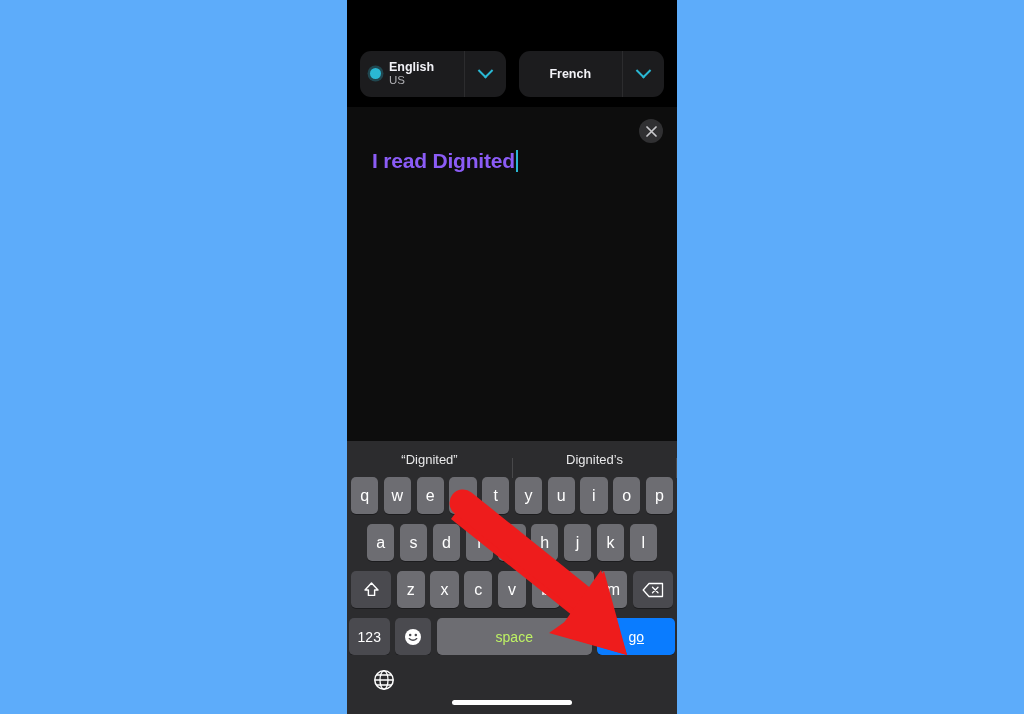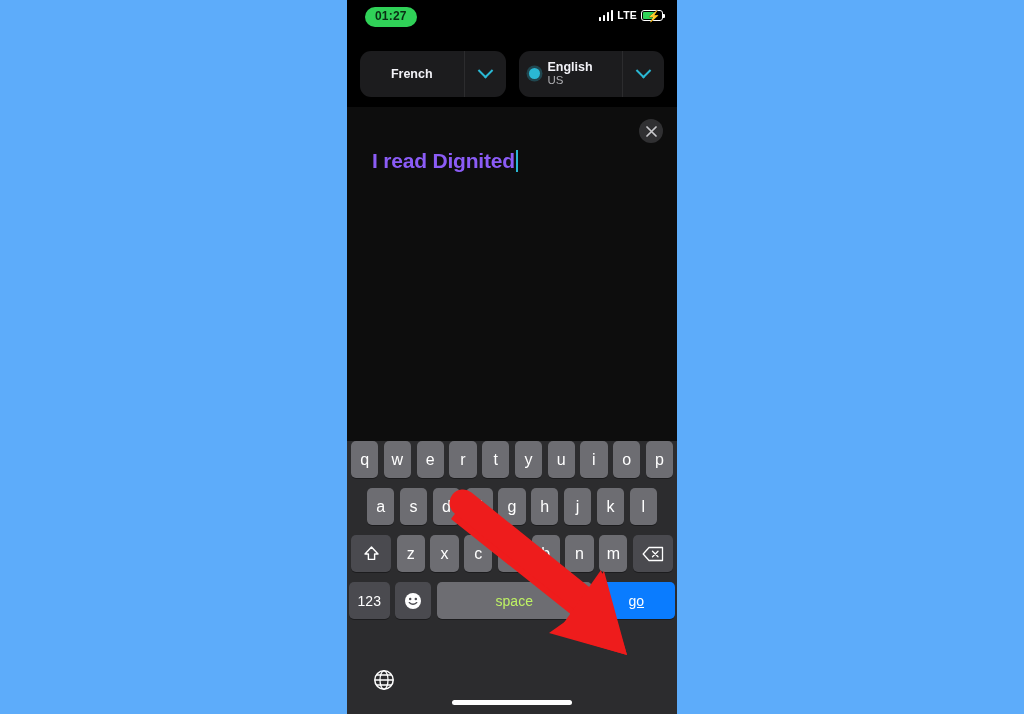--- a/index.html
+++ b/index.html
@@ -239,76 +239,64 @@
     pointer-events: none;
   }
 </style>
 </head>
 <body>
 
 <div id="stage">
 
   <div id="phone">
 
-    <div class="statusbar">
-      <div class="time-pill">01:27</div>
-      <div class="status-right">
-        <div class="sig-bars">
-          <i></i>
-            <i></i>
-            <i></i>
-            <i></i>
-        </div>
-        <span class="lte-label">LTE</span>
-        <div class="battery">
-          <div class="fill"></div>
-          <div class="bolt">⚡</div>
-        </div>
-      </div>
-    </div>
 
     <div class="lang-row">
-
-      <div class="lang-card">
-        <div class="lang-main centered">
-          <span class="lang-name solo">French</span>
-        </div>
-        <div class="lang-chev">
-          <span class="chev"></span>
-        </div>
-      </div>
 
       <div class="lang-card">
         <div class="lang-main">
           <span class="radio-dot"></span>
           <span class="lang-text">
             <span class="lang-name">English</span>
             <span class="lang-sub">US</span>
           </span>
         </div>
         <div class="lang-chev">
           <span class="chev"></span>
         </div>
       </div>
 
+      <div class="lang-card">
+        <div class="lang-main centered">
+          <span class="lang-name solo">French</span>
+        </div>
+        <div class="lang-chev">
+          <span class="chev"></span>
+        </div>
+      </div>
+
     </div>
 
     <div class="text-area">
       <div class="close-btn">
         <svg width="11" height="11" viewBox="0 0 11 11">
           <path d="M1 1 L10 10 M10 1 L1 10" stroke="#c9c9cc" stroke-width="1.7" stroke-linecap="round" fill="none"></path>
         </svg>
       </div>
       <div class="typed-text">
         <span>I read Dignited</span><span class="caret"></span>
       </div>
     </div>
 
     <div class="keyboard">
 
+      <div class="suggestions">
+        <div class="sugg">“Dignited”</div>
+        <div class="sugg">Dignited’s</div>
+      </div>
 
       <div class="krow r1">
         <div class="key">q</div>
         <div class="key">w</div>
         <div class="key">e</div>
         <div class="key">r</div>
         <div class="key">t</div>
         <div class="key">y</div>
         <div class="key">u</div>
         <div class="key">i</div>

